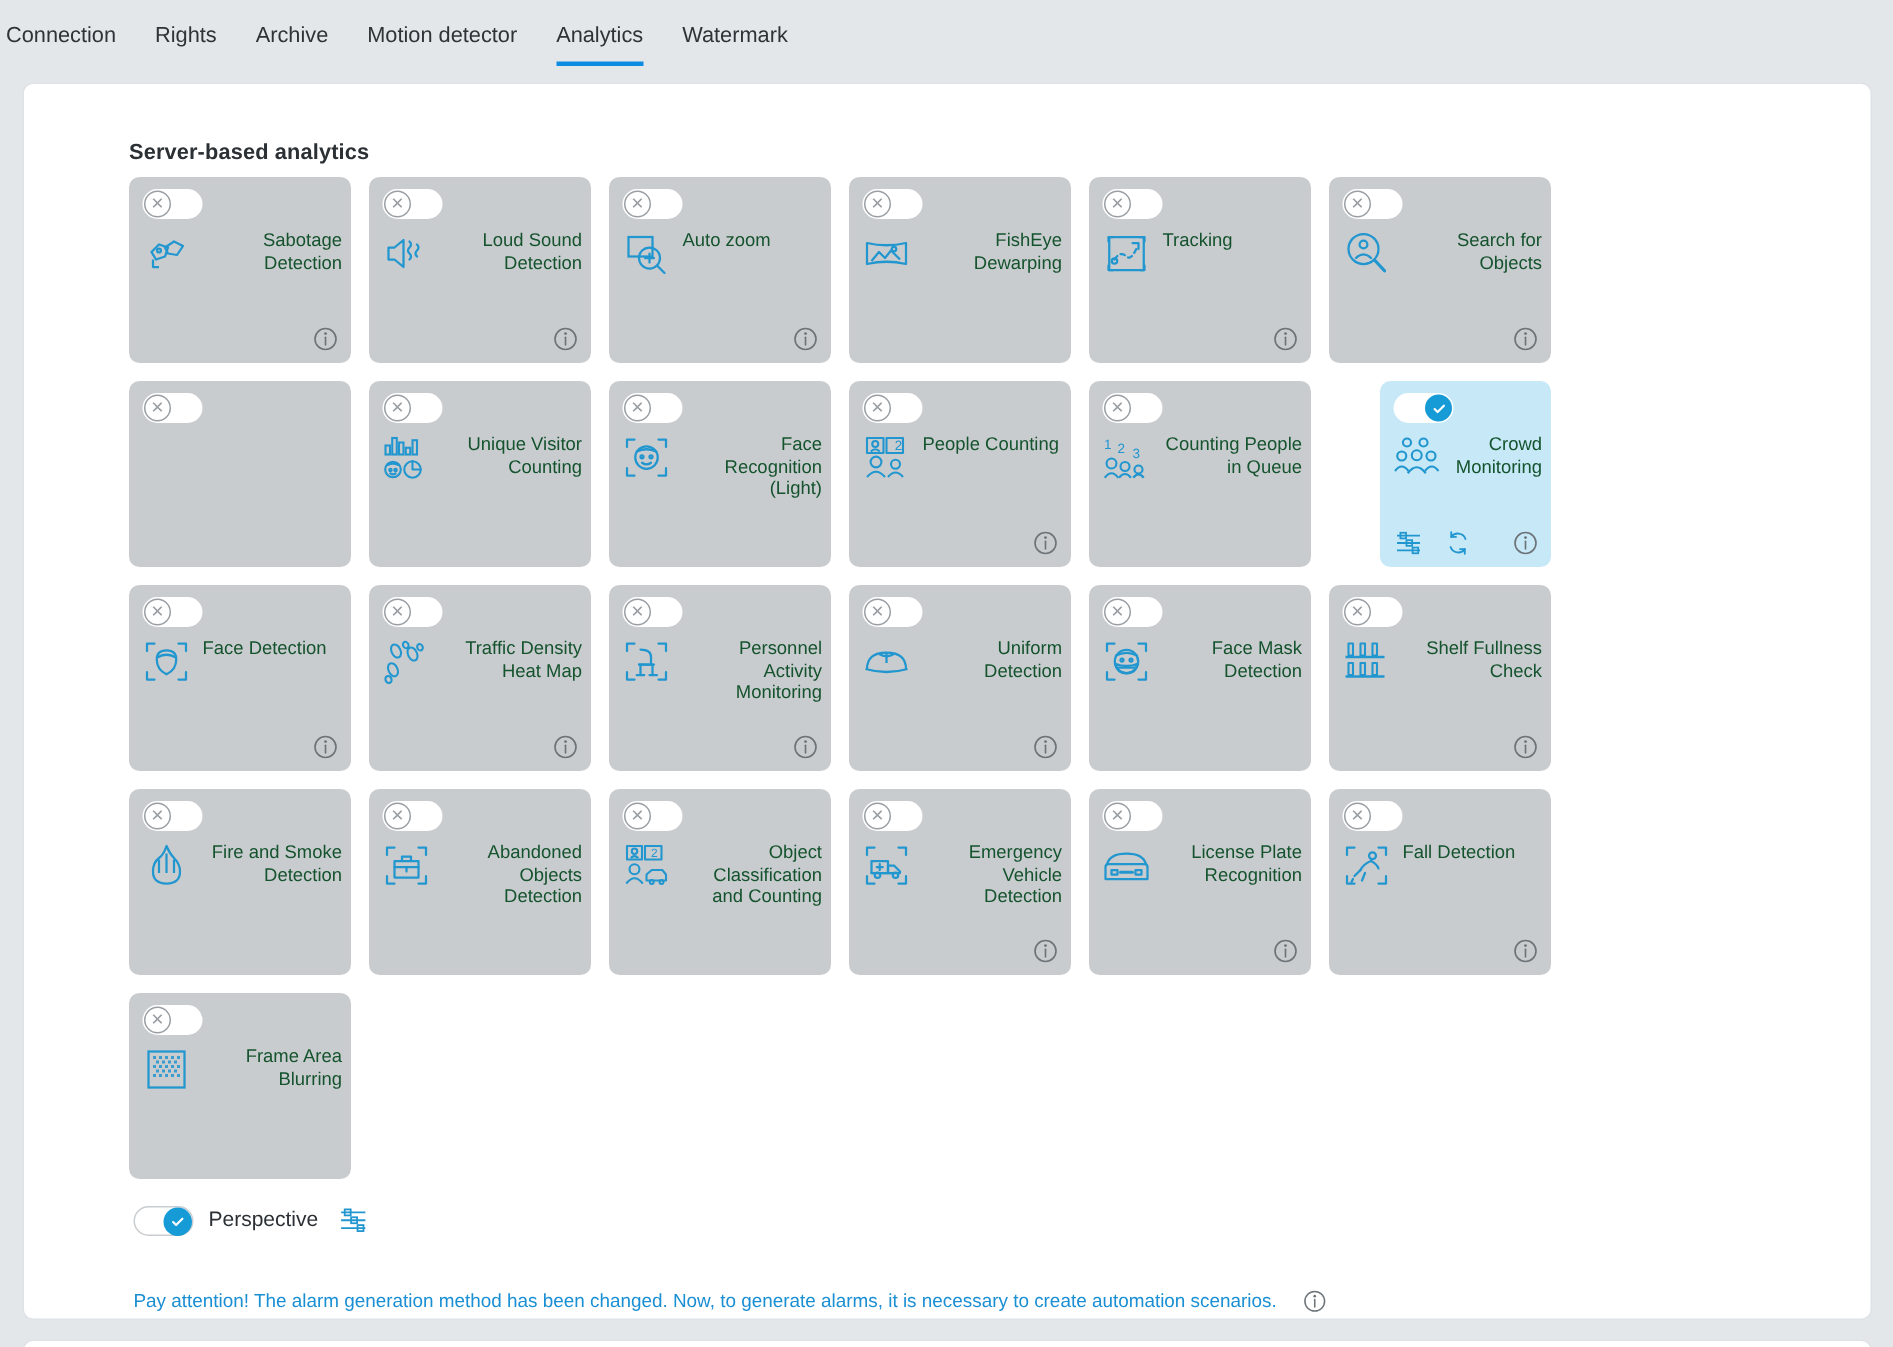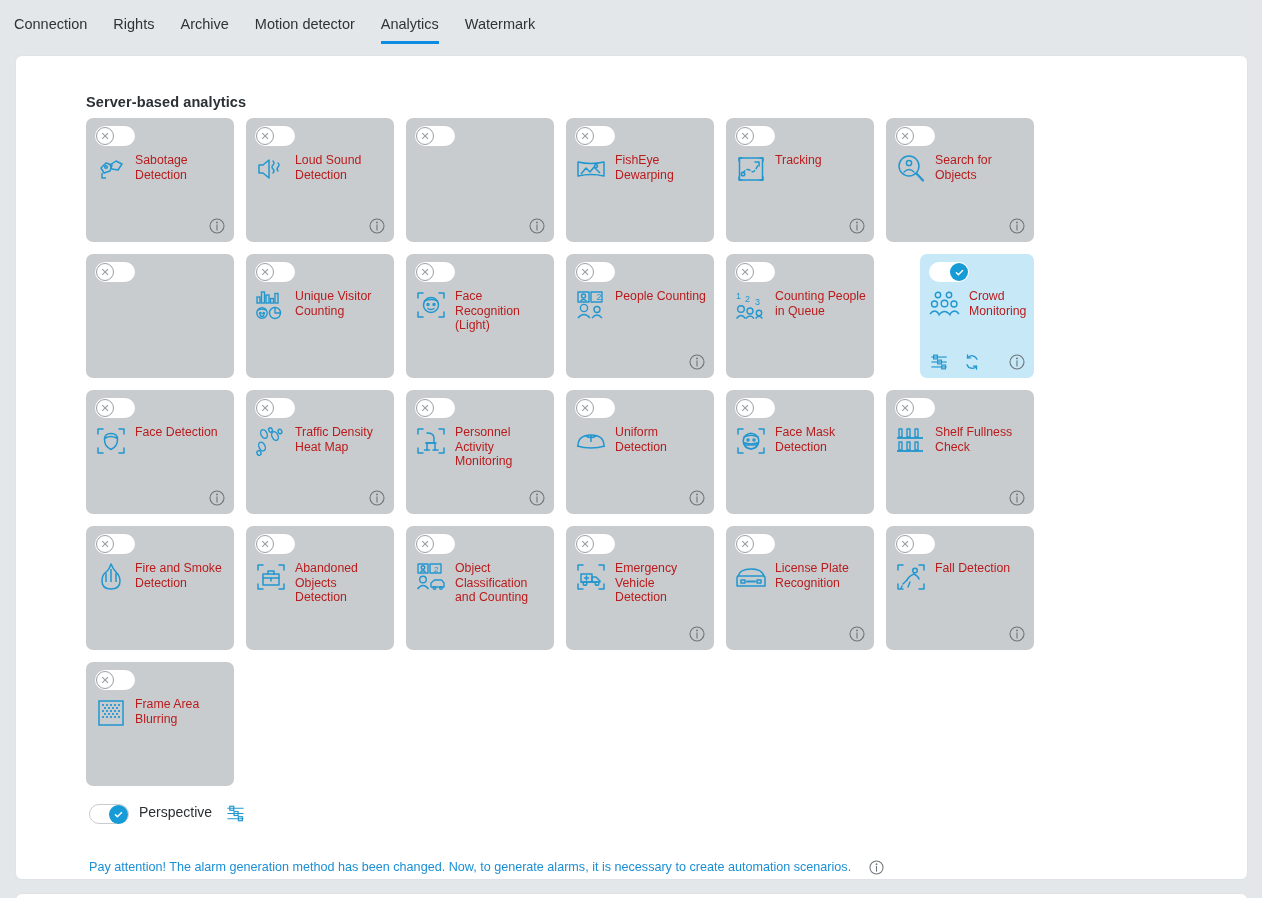--- a/index.html
+++ b/index.html
@@ -8,21 +8,21 @@
     background: #e4e7ea;
     font-family: "Liberation Sans", sans-serif;
     overflow: hidden;
   }
 
   
   .tabbar {
     height: 48px;
     display: flex;
     align-items: flex-start;
-    padding: 16px 0 0 14px;
+    padding: 16px 0 0 4px;
     gap: 26px;
     background: #e4e7ea;
   }
   .tab {
     font-size: 14.5px;
     color: #2e3338;
     padding-bottom: 9px;
     border-bottom: 3px solid transparent;
     cursor: pointer;
     white-space: nowrap;
@@ -105,23 +105,24 @@
   }
   .card-icon {
     flex: 0 0 34px;
     width: 34px; height: 34px;
     display: flex; align-items: center; justify-content: center;
     color: #2196cf;
   }
   .card-icon svg { width: 32px; height: 32px; display: block; }
   .card-label {
     font-size: 12.3px;
-    color: #b91c1c;
+    color: #14532d;
     line-height: 14.6px;
     padding-top: 1px;
+    text-align: right;
   }
 
   
   .card-info {
     position: absolute;
     right: 9px; bottom: 8px;
     width: 16px; height: 16px;
     cursor: pointer;
   }
   .card-info svg { width: 16px; height: 16px; display: block; color: #6d7479; }
@@ -244,20 +245,32 @@
             <svg viewBox="0 0 16 16" fill="none" stroke="currentColor" stroke-width="1.1">
               <circle cx="8" cy="8" r="7"></circle>
               <circle cx="8" cy="4.4" r=".95" fill="currentColor" stroke="none"></circle>
               <line x1="8" y1="6.8" x2="8" y2="12" stroke-linecap="round"></line>
             </svg>
           </span>
         </div>
         <div class="card">
           <div class="toggle">
             <span class="knob-off">✕</span>
+          </div>
+          <div class="card-body">
+            <span class="card-icon">
+              <svg viewBox="0 0 32 32" fill="none" stroke="currentColor" stroke-width="1.5">
+                <rect x="4" y="5" width="16" height="13"></rect>
+                <circle cx="18" cy="19" r="7"></circle>
+                <line x1="23" y1="24" x2="28" y2="29" stroke-linecap="round"></line>
+                <line x1="18" y1="16" x2="18" y2="22" stroke-linecap="round"></line>
+                <line x1="15" y1="19" x2="21" y2="19" stroke-linecap="round"></line>
+              </svg>
+            </span>
+            <span class="card-label">Auto zoom</span>
           </div>
           <span class="card-info">
             <svg viewBox="0 0 16 16" fill="none" stroke="currentColor" stroke-width="1.1">
               <circle cx="8" cy="8" r="7"></circle>
               <circle cx="8" cy="4.4" r=".95" fill="currentColor" stroke="none"></circle>
               <line x1="8" y1="6.8" x2="8" y2="12" stroke-linecap="round"></line>
             </svg>
           </span>
         </div>
         <div class="card">

